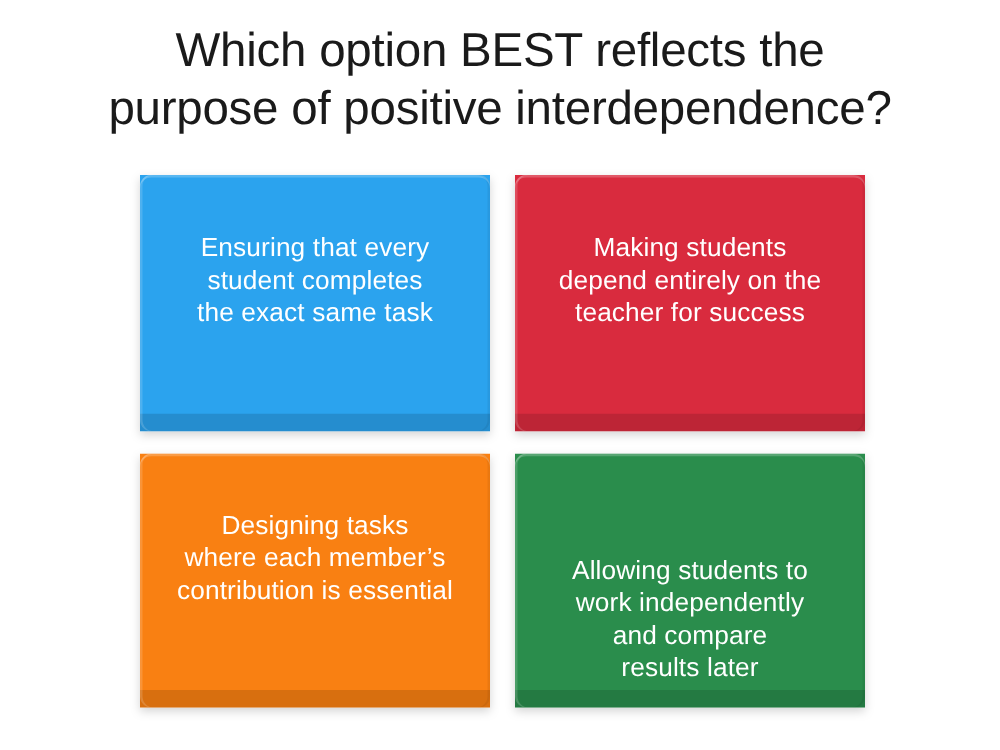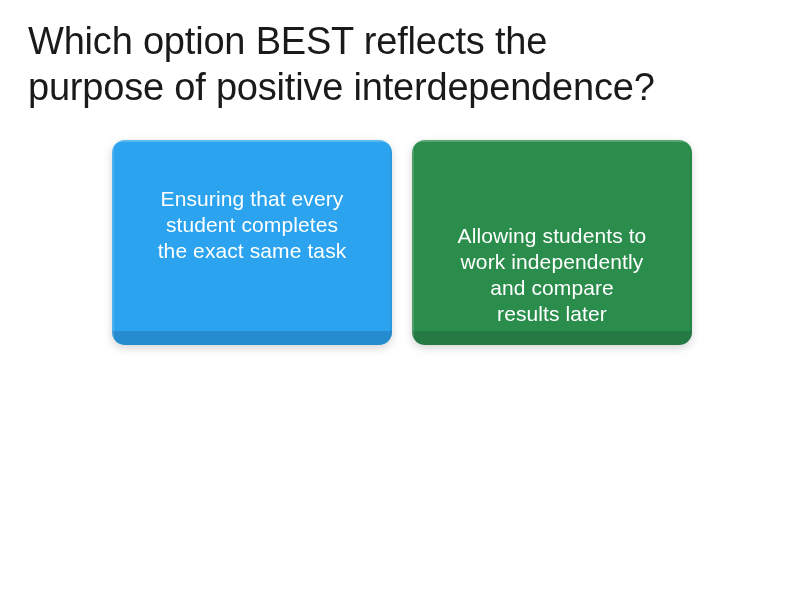--- a/index.html
+++ b/index.html
@@ -23,20 +23,21 @@
     background: #ffffff;
     box-sizing: border-box;
   }
 
   
   .question-area {
     position: absolute;
     left: 0;
     top: 18px;
     width: 800px;
+    text-align: center;
   }
   .question-title {
     margin: 0;
     padding: 0 28px;
     font-size: 38px;
     line-height: 46px;
     font-weight: 400;
     letter-spacing: -0.2px;
     color: #1a1a1a;
     font-family: "Liberation Sans", "DejaVu Sans", sans-serif;
@@ -52,21 +53,21 @@
     height: 426px;
     display: grid;
     grid-template-columns: 280px 280px;
     grid-template-rows: 205px 203px;
     column-gap: 20px;
     row-gap: 18px;
   }
 
   .answer-card {
     position: relative;
-    border-radius: 13px;
+    border-radius: 0;
     box-sizing: border-box;
     display: flex;
     align-items: center;
     justify-content: center;
     overflow: hidden;
     cursor: pointer;
     filter: drop-shadow(0 3px 4px rgba(0,0,0,0.17));
   }
 
   
@@ -131,21 +132,31 @@
   </div>
 
   <div class="answer-grid">
 
     <div class="answer-card card-blue">
       <div class="answer-text">Ensuring that every
 student completes
 the exact same task</div>
     </div>
 
+    <div class="answer-card card-red">
+      <div class="answer-text">Making students
+depend entirely on the
+teacher for success</div>
+    </div>
 
+    <div class="answer-card card-orange">
+      <div class="answer-text">Designing tasks
+where each member’s
+contribution is essential</div>
+    </div>
 
     <div class="answer-card card-green">
       <div class="answer-text">Allowing students to
 work independently
 and compare
 results later</div>
     </div>
 
   </div>
 </div>

